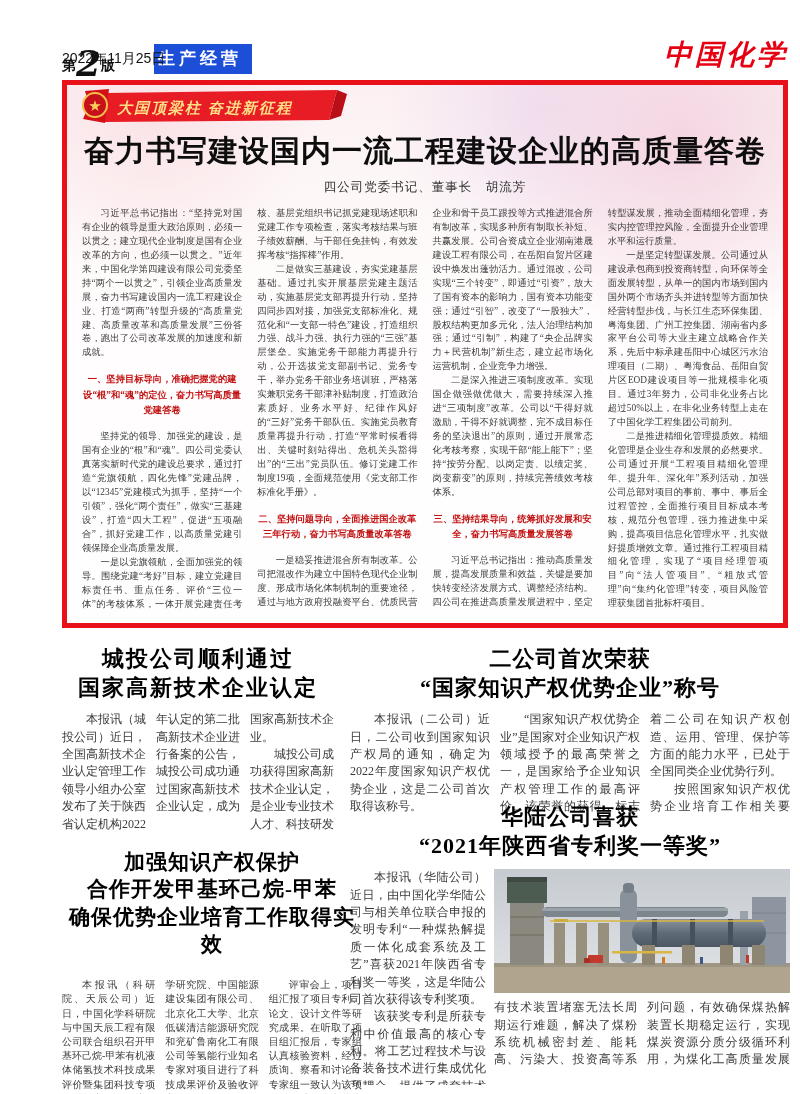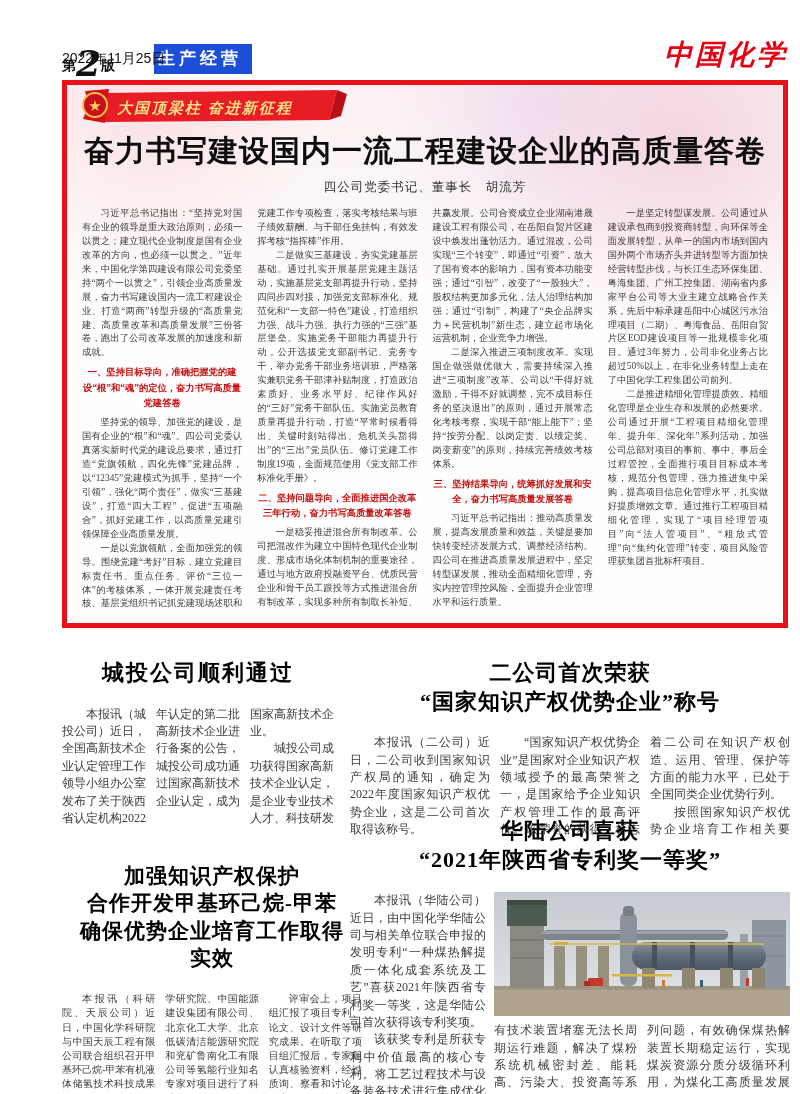--- a/index.html
+++ b/index.html
@@ -37,24 +37,24 @@
   .main-headline{margin:8px 0 0 0;text-align:center;font-size:30px;font-weight:bold;
     letter-spacing:1px;color:#0d0d0d;line-height:1.2;}
   .byline{margin-top:10px;text-align:center;font-size:12.5px;color:#333;letter-spacing:1px;}
   .article-flow{
     margin:11px 3px 0 3px;height:412px;overflow:hidden;
     column-count:4;column-gap:15px;column-fill:auto;
     font-size:9.3px;line-height:1.5;text-align:justify;color:#3b3b3b;
   }
   .flow-p{margin:0;text-indent:2em;}
   .flow-p.t-sub{text-indent:0;text-align:center;color:#c21212;font-weight:bold;
-    margin:5px 0;line-height:1.65;}
+    margin:12px 0;line-height:1.65;}
   
   .sub-art{position:absolute;}
-  .sub-headline{margin:18px;font-weight:bold;text-align:center;color:#000;line-height:1.3;}
+  .sub-headline{margin:4px;font-weight:bold;text-align:center;color:#000;line-height:1.3;}
   .hline{display:block;}
   .cols3,.cols2,.onecol{
     text-align:justify;color:#3a3a3a;font-size:12px;line-height:1.45;overflow:hidden;
   }
   .cols3{column-count:3;column-gap:10px;column-fill:auto;}
   .cols2{column-count:2;column-gap:10px;column-fill:auto;}
   .bp{margin:0;text-indent:2em;}
   .bp.t-cont{text-indent:0;}
   
   .ct{left:62px;top:641px;width:272px;}
@@ -114,20 +114,21 @@
       <p class="flow-p t-p">习近平总书记指出：推动高质量发展，提高发展质量和效益，关键是要加快转变经济发展方式、调整经济结构。四公司在推进高质量发展进程中，坚定转型谋发展，推动全面精细化管理，夯实内控管理控风险，全面提升企业管理水平和运行质量。</p>
       <p class="flow-p t-p">一是坚定转型谋发展。公司通过从建设承包商到投资商转型，向环保等全面发展转型，从单一的国内市场到国内国外两个市场齐头并进转型等方面加快经营转型步伐，与长江生态环保集团、粤海集团、广州工控集团、湖南省内多家平台公司等大业主建立战略合作关系，先后中标承建岳阳中心城区污水治理项目（二期）、粤海食品、岳阳自贸片区EOD建设项目等一批规模非化项目。通过3年努力，公司非化业务占比超过50%以上，在非化业务转型上走在了中国化学工程集团公司前列。</p>
       <p class="flow-p t-p">二是推进精细化管理提质效。精细化管理是企业生存和发展的必然要求。公司通过开展“工程项目精细化管理年、提升年、深化年”系列活动，加强公司总部对项目的事前、事中、事后全过程管控，全面推行项目目标成本考核，规范分包管理，强力推进集中采购，提高项目信息化管理水平，扎实做好提质增效文章。通过推行工程项目精细化管理，实现了“项目经理管项目”向“法人管项目”、“粗放式管理”向“集约化管理”转变，项目风险管理获集团首批标杆项目。</p>
     </div>
 </div>
 
 <div class="sub-art ct">
   <h2 class="sub-headline">
 
   <span class="hline">城投公司顺利通过</span>
+      <span class="hline">国家高新技术企业认定</span>
     </h2>
   <div class="body cols3">
 
   <p class="bp t-p">本报讯（城投公司）近日，全国高新技术企业认定管理工作领导小组办公室发布了关于陕西省认定机构2022年认定的第二批高新技术企业进行备案的公告，城投公司成功通过国家高新技术企业认定，成为国家高新技术企业。</p>
       <p class="bp t-p">城投公司成功获得国家高新技术企业认定，是企业专业技术人才、科技研发实力、持续创新能力及规范化管理水平等方面能力提升的集中体现，必将进一步推动城投公司自主创新、自主研发的进程。未来，城投公司将充分发挥国家高新技术企业的优势和模范带头作用，更加注重自主创新能力提升，继续加大科研投入，重视人才队伍培养，加强知识产权保护，构筑全新的技术创新体系，促进科技成果转化为现实生产力，为提升企业核心竞争力提供强有力的技术支撑，为集团公司加快打造“两商”、建设世界一流工程公司贡献力量。</p>
     </div>
 </div>
 
 <div class="sub-art eg">
   <h2 class="sub-headline">

